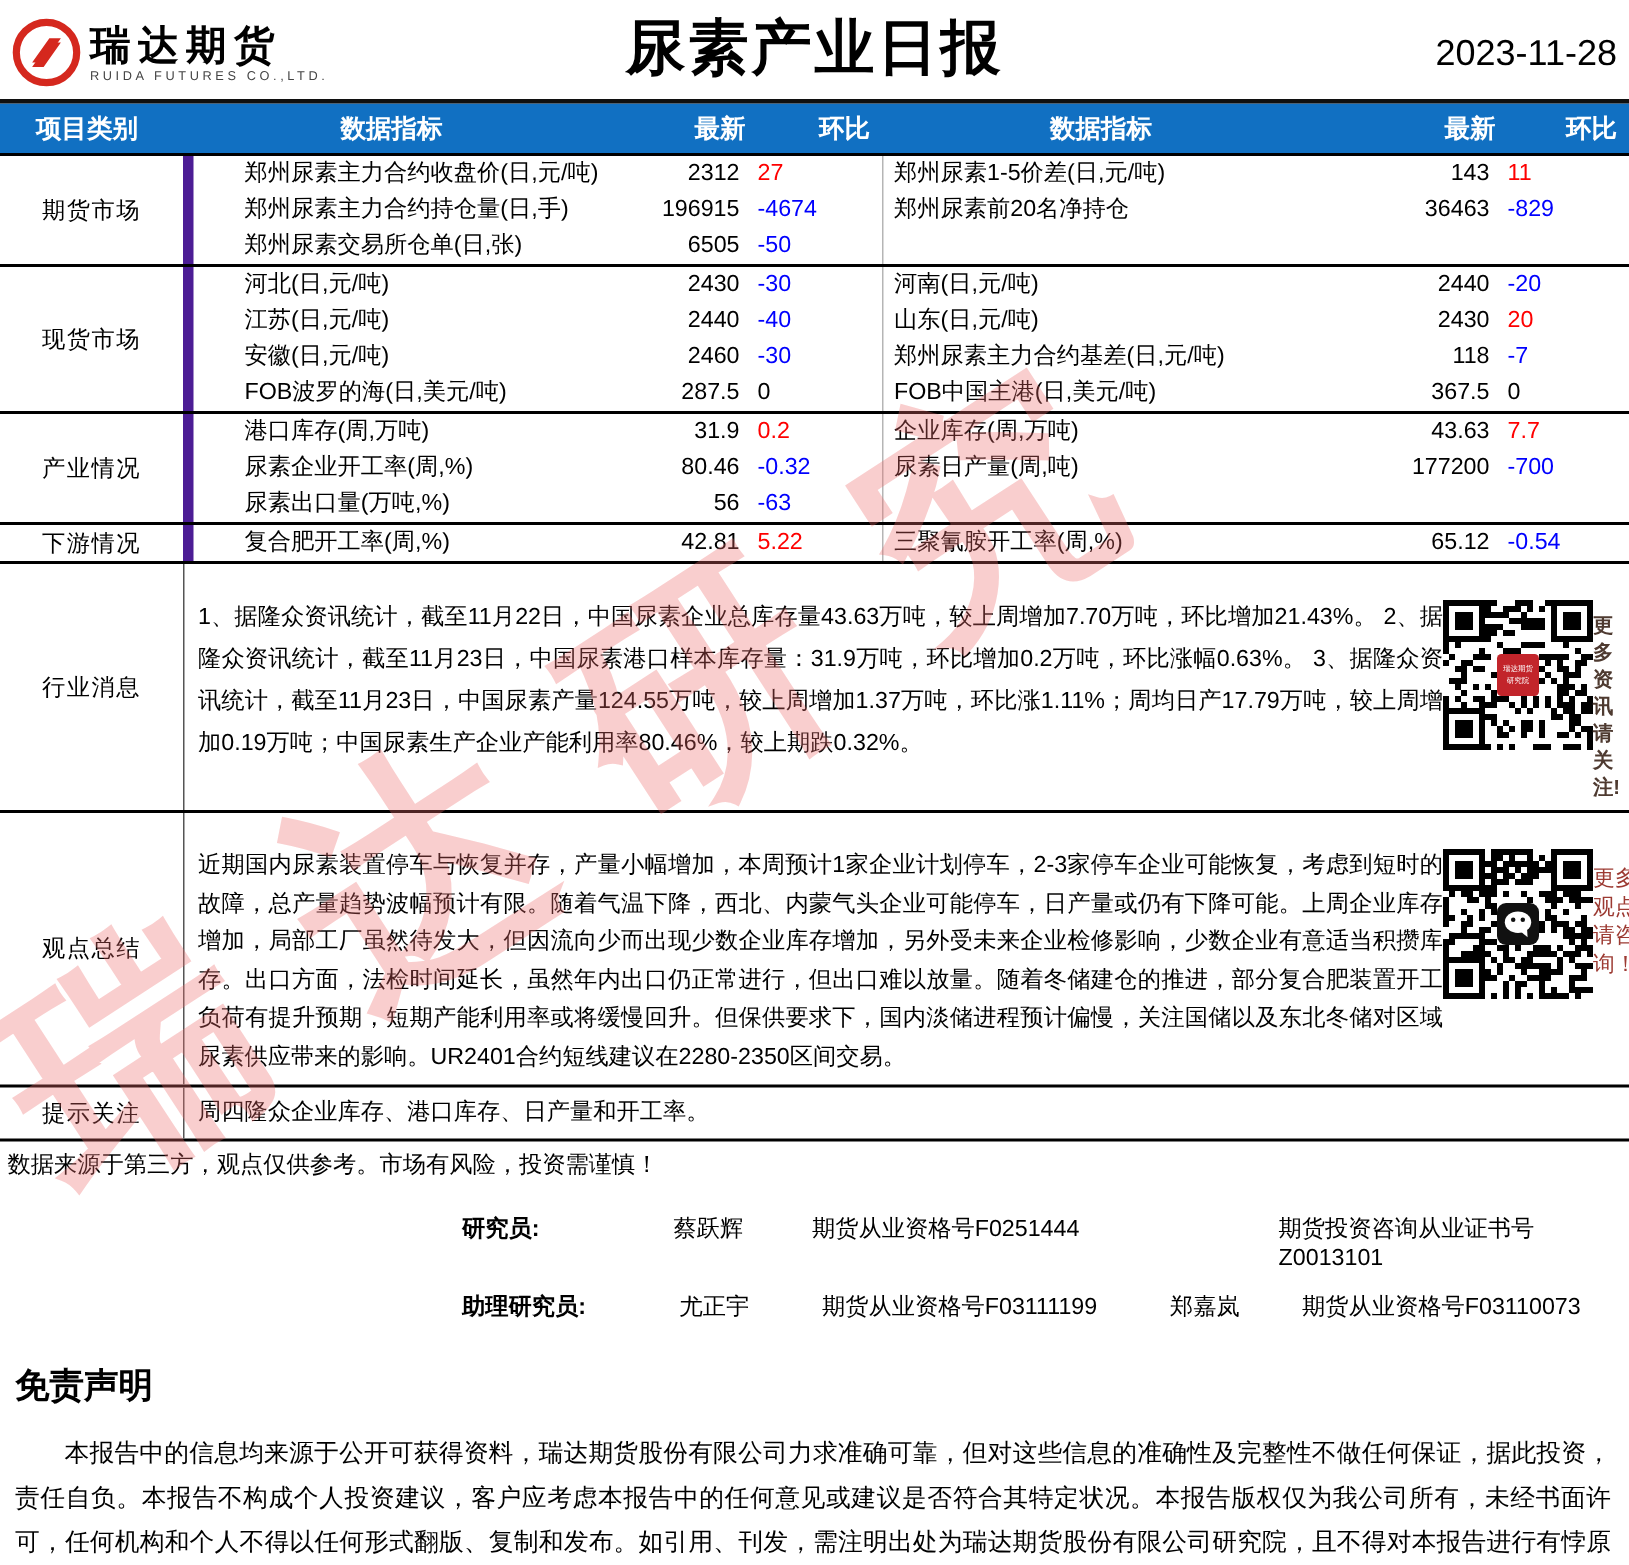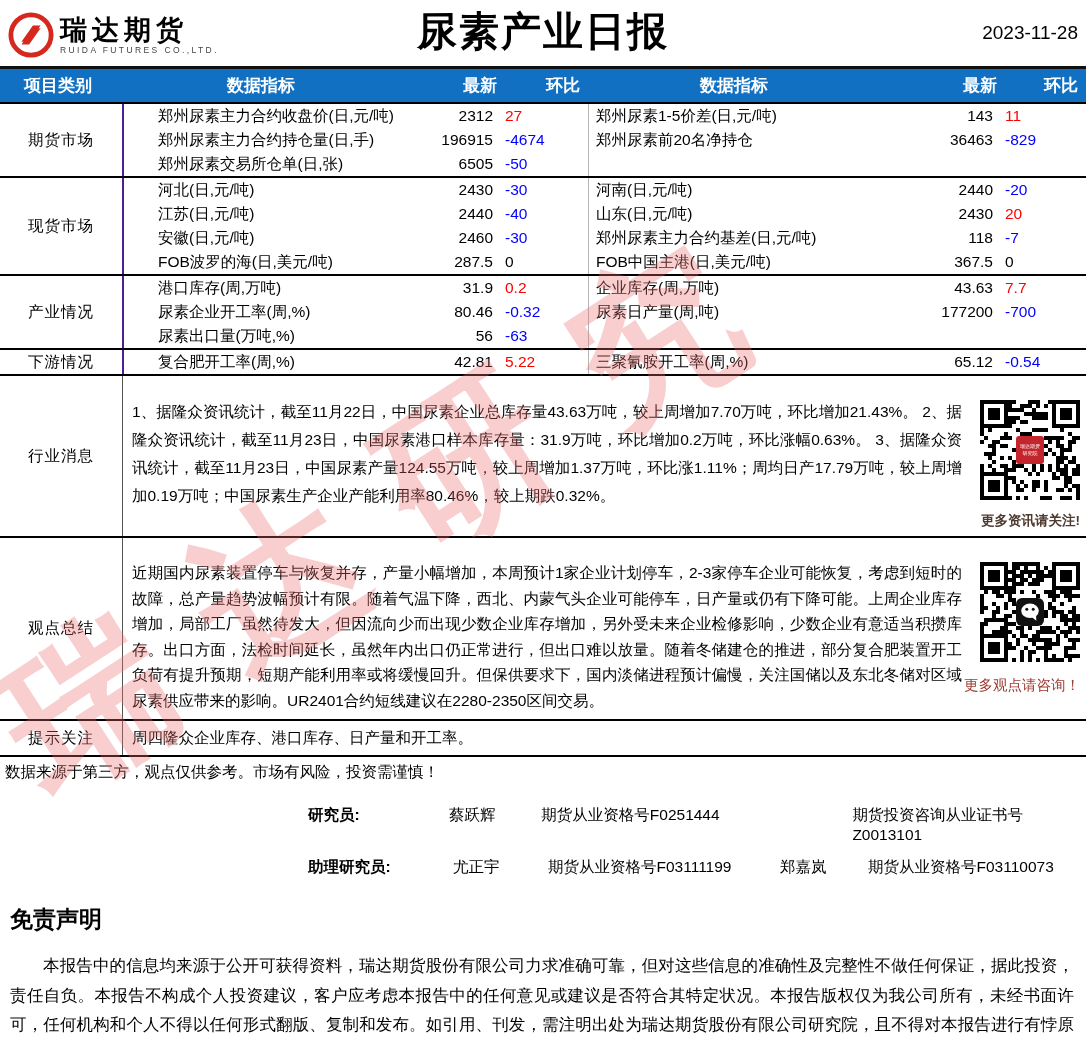--- a/index.html
+++ b/index.html
@@ -5,45 +5,45 @@
   html,body{margin:0;padding:0;background:#fff;}
   body{width:1086px;height:1043px;position:relative;overflow:hidden;
        font-family:"Liberation Sans","DejaVu Sans",sans-serif;color:#000;}
   
   .hdr{position:relative;height:66px;border-bottom:3px solid #101010;}
   .logo{position:absolute;left:8px;top:12px;display:flex;align-items:center;}
   .logo svg{width:46px;height:46px;margin-right:6px;}
   .logo-txt .cn{font-size:27px;font-weight:bold;letter-spacing:5px;line-height:30px;}
   .logo-txt .en{font-size:8.5px;color:#444;letter-spacing:2.4px;line-height:10px;}
   .title{position:absolute;left:0;right:0;top:4px;text-align:center;font-size:40px;font-weight:bold;letter-spacing:2px;}
-  .date{position:absolute;right:8px;top:22px;font-size:19px;}
+  .date{position:absolute;right:8px;top:22px;font-size:24px;}
   
   .thead,.section{display:grid;grid-template-columns:122px 278px 105px 83px 292px 125px 81px;}
   .thead{background:#1170c2;color:#fff;font-weight:bold;font-size:17px;height:33px;line-height:33px;border-bottom:2px solid #000;}
   .thead .h0{padding-left:24px;text-align:left;}
   .thead .hc{text-align:center;}
   .thead .hr{text-align:right;padding-right:8px;}
   .section{border-top:2px solid #000;font-size:15.5px;}
   .section:first-of-type{border-top:none;}
   .cat{grid-column:1;display:flex;align-items:center;justify-content:center;letter-spacing:1px;}
   .cell{height:24px;line-height:24px;white-space:nowrap;overflow:hidden;}
   .lbl{padding-left:7px;}
-  .llbl{border-left:2px solid #4c1d95;padding-left:34px;}
+  .llbl{border-left:7px solid #4c1d95;padding-left:34px;}
   .rlbl{border-left:1px solid #b5b5b5;}
   .val{text-align:right;padding-right:12px;}
   .chg{text-align:left;padding-right:7px;}
   .c-red{color:#fe0000;}
   .c-blue{color:#0000fe;}
   .c-black{color:#000;}
   
   .tsection{display:grid;grid-template-columns:122px 964px;border-top:2px solid #000;font-size:15.5px;}
   .tsection .content{border-left:1px solid #555;display:flex;padding:22px 6px 6px 9px;}
   .tsection p{margin:0;flex:1;text-align:justify;line-height:28px;font-size:15.5px;}
   .sum p{line-height:25.5px;}
-  .qrcol{width:118px;display:flex;flex-direction:column;align-items:flex-end;justify-content:flex-start;padding-top:2px;}
+  .qrcol{width:118px;display:flex;flex-direction:row;align-items:flex-start;justify-content:flex-start;padding-top:2px;}
   .qrcol .cap1{margin-top:8px;font-size:13.5px;font-weight:bold;color:#4e3a30;}
   .qrcol .cap2{margin-top:10px;font-size:14.5px;color:#9c3a32;font-family:"Liberation Serif","DejaVu Serif",serif;}
   .reminder{border-bottom:2px solid #000;}
   .reminder .content{padding:6px 6px 6px 9px;display:block;line-height:22px;}
   
   .note{margin:5px 0 0 5px;font-size:15.5px;}
   .researchers{margin:22px 0 0 308px;font-size:15.5px;}
   .r-row{display:flex;margin-bottom:13px;}
   .r-role{width:145px;font-weight:bold;}
   .r-name{width:95px;}

